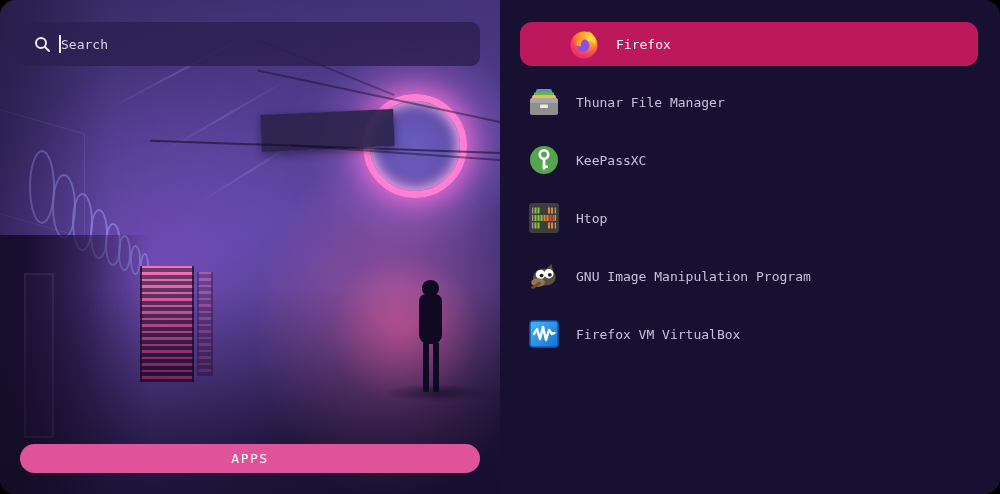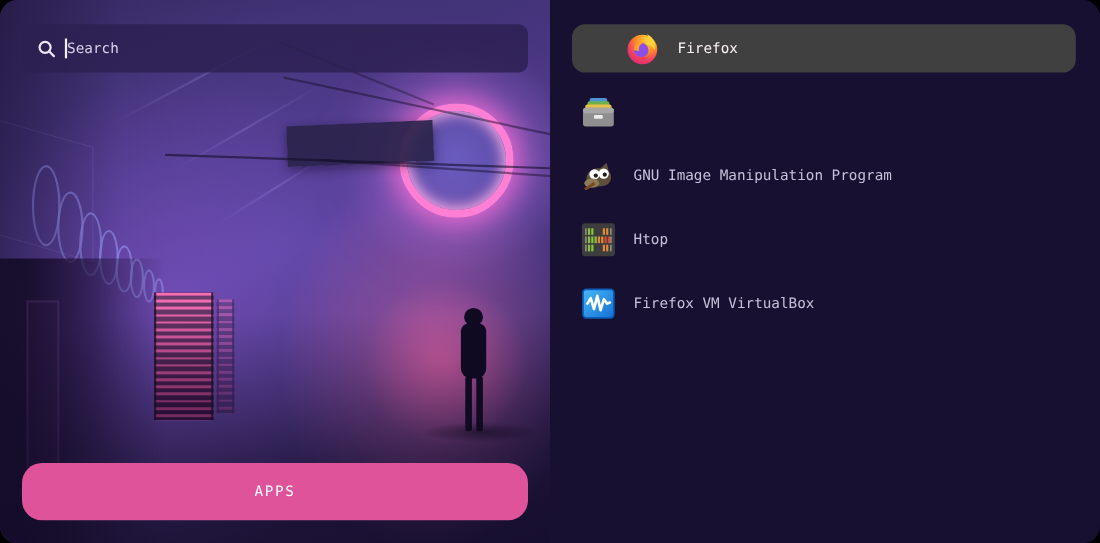--- a/index.html
+++ b/index.html
@@ -46,29 +46,29 @@
   .search-bar{position:absolute;left:20px;right:20px;top:22px;height:44px;z-index:20;
     display:flex;align-items:center;gap:10px;padding:0 14px;border-radius:9px;
     background:rgba(44,32,80,.82);}
   .search-bar input{flex:1;background:transparent;border:none;outline:none;color:#f0ecfa;
     font-size:13px;padding:0;}
   .search-bar input::placeholder{color:#d9d3ea;opacity:1;}
   .caret{position:absolute;left:39px;top:13px;width:2px;height:18px;background:#f2eefb;}
 
   
   .tabs{position:absolute;left:20px;right:20px;bottom:21px;z-index:20;display:flex;gap:20px;}
-  .tab{flex:1;height:52px;border:none;border-radius:18px;background:rgba(41,30,80,.80);
+  .tab{flex:1;height:29px;border:none;border-radius:18px;background:rgba(41,30,80,.80);
     color:#ece8f6;font-size:13px;letter-spacing:1.5px;cursor:pointer;}
   .tab.active{background:#de539a;color:#fff;}
 
   
   .right{flex:1;background:#171031;padding:22px 22px 0 20px;}
   .app-row{display:flex;align-items:center;height:44px;margin-bottom:14px;border-radius:12px;
     padding:0 12px 0 8px;gap:16px;color:#c7c2da;font-size:13px;cursor:pointer;}
-  .app-row.selected{background:#404040;color:#fdf4fa;padding-left:48px;}
+  .app-row.selected{background:#be185d;color:#fdf4fa;padding-left:48px;}
   .app-icon{width:32px;height:32px;flex:0 0 32px;}
   .app-icon svg{width:32px;height:32px;display:block;}
 </style>
 </head>
 <body>
 
 <div class="window">
 
   <div class="left">
     <div class="scene">
@@ -155,36 +155,33 @@
       <span class="app-icon">
         <svg viewBox="0 0 32 32">
           <rect x="8" y="3" width="16" height="6" rx="2" fill="#4f94d8"></rect>
           <rect x="6" y="6" width="20" height="6" rx="2" fill="#6cb14e"></rect>
           <rect x="4" y="9" width="24" height="6" rx="2" fill="#e8c04a"></rect>
           <rect x="2" y="12" width="28" height="17" rx="2.5" fill="#8f8f8f"></rect>
           <rect x="2" y="12" width="28" height="5" rx="2.5" fill="#a7a7a7"></rect>
           <rect x="12" y="18.5" width="8" height="3.5" rx="1" fill="#ececec"></rect>
         </svg>
       </span>
-    </div>
-
-
-    <div class="app-row">
-      <span class="app-icon">
-        <svg viewBox="0 0 32 32">
-          <path d="M5 19.5 C5 12 11 8 18 9 L23.5 4 L25.5 12 C28.5 15 28.3 20 25 23 C20 27 8.8 26.6 5 19.5 Z" fill="#5c4f3c"></path>
-          <circle cx="12.5" cy="14.5" r="4.7" fill="#fff"></circle>
-            <circle cx="20.8" cy="13.8" r="4.7" fill="#fff"></circle>
-          <circle cx="13.6" cy="15.6" r="1.9" fill="#1d1d1d"></circle>
-            <circle cx="21.8" cy="14.8" r="1.9" fill="#1d1d1d"></circle>
-          <ellipse cx="10" cy="22.5" rx="6.8" ry="4.2" fill="#8d7a57"></ellipse>
-          <path d="M2.5 27.5 L11.5 21.5 L13.5 23.8 L5 29 Z" fill="#7a4a23"></path>
-        </svg>
-      </span>
-      <span>GNU Image Manipulation Program</span>
+      <span>Thunar File Manager</span>
+    </div>
+
+    <div class="app-row">
+      <span class="app-icon">
+        <svg viewBox="0 0 32 32">
+          <circle cx="16" cy="16" r="14" fill="#57a44e"></circle>
+          <circle cx="16" cy="10.5" r="4.2" fill="none" stroke="#fff" stroke-width="2.6"></circle>
+          <rect x="14.7" y="14" width="2.7" height="11.5" fill="#fff"></rect>
+          <rect x="14.7" y="21.5" width="5.2" height="2.5" fill="#fff"></rect>
+        </svg>
+      </span>
+      <span>KeePassXC</span>
     </div>
 
     <div class="app-row">
       <span class="app-icon">
         <svg viewBox="0 0 32 32">
           <rect x="1" y="1" width="30" height="30" rx="3" fill="#3d3d3d"></rect>
           <g fill="#9a9a9a">
             <rect x="4" y="5.5" width="1.3" height="6"></rect>
               <rect x="26.7" y="5.5" width="1.3" height="6"></rect>
             <rect x="4" y="13" width="1.3" height="6"></rect>
@@ -211,20 +208,35 @@
           </g>
           <g fill="#d84b35">
             <rect x="21.5" y="13" width="2" height="6"></rect>
               <rect x="24.5" y="13" width="2" height="6"></rect>
           </g>
         </svg>
       </span>
       <span>Htop</span>
     </div>
 
+    <div class="app-row">
+      <span class="app-icon">
+        <svg viewBox="0 0 32 32">
+          <path d="M5 19.5 C5 12 11 8 18 9 L23.5 4 L25.5 12 C28.5 15 28.3 20 25 23 C20 27 8.8 26.6 5 19.5 Z" fill="#5c4f3c"></path>
+          <circle cx="12.5" cy="14.5" r="4.7" fill="#fff"></circle>
+            <circle cx="20.8" cy="13.8" r="4.7" fill="#fff"></circle>
+          <circle cx="13.6" cy="15.6" r="1.9" fill="#1d1d1d"></circle>
+            <circle cx="21.8" cy="14.8" r="1.9" fill="#1d1d1d"></circle>
+          <ellipse cx="10" cy="22.5" rx="6.8" ry="4.2" fill="#8d7a57"></ellipse>
+          <path d="M2.5 27.5 L11.5 21.5 L13.5 23.8 L5 29 Z" fill="#7a4a23"></path>
+        </svg>
+      </span>
+      <span>GNU Image Manipulation Program</span>
+    </div>
+
 
 
     <div class="app-row">
       <span class="app-icon">
         <svg viewBox="0 0 32 32">
           <defs>
               <linearGradient id="vbg" x1="0" y1="0" x2="1" y2="1">
             <stop offset="0" stop-color="#46b8f5"></stop>
                 <stop offset="1" stop-color="#1470d6"></stop>
           </linearGradient>

